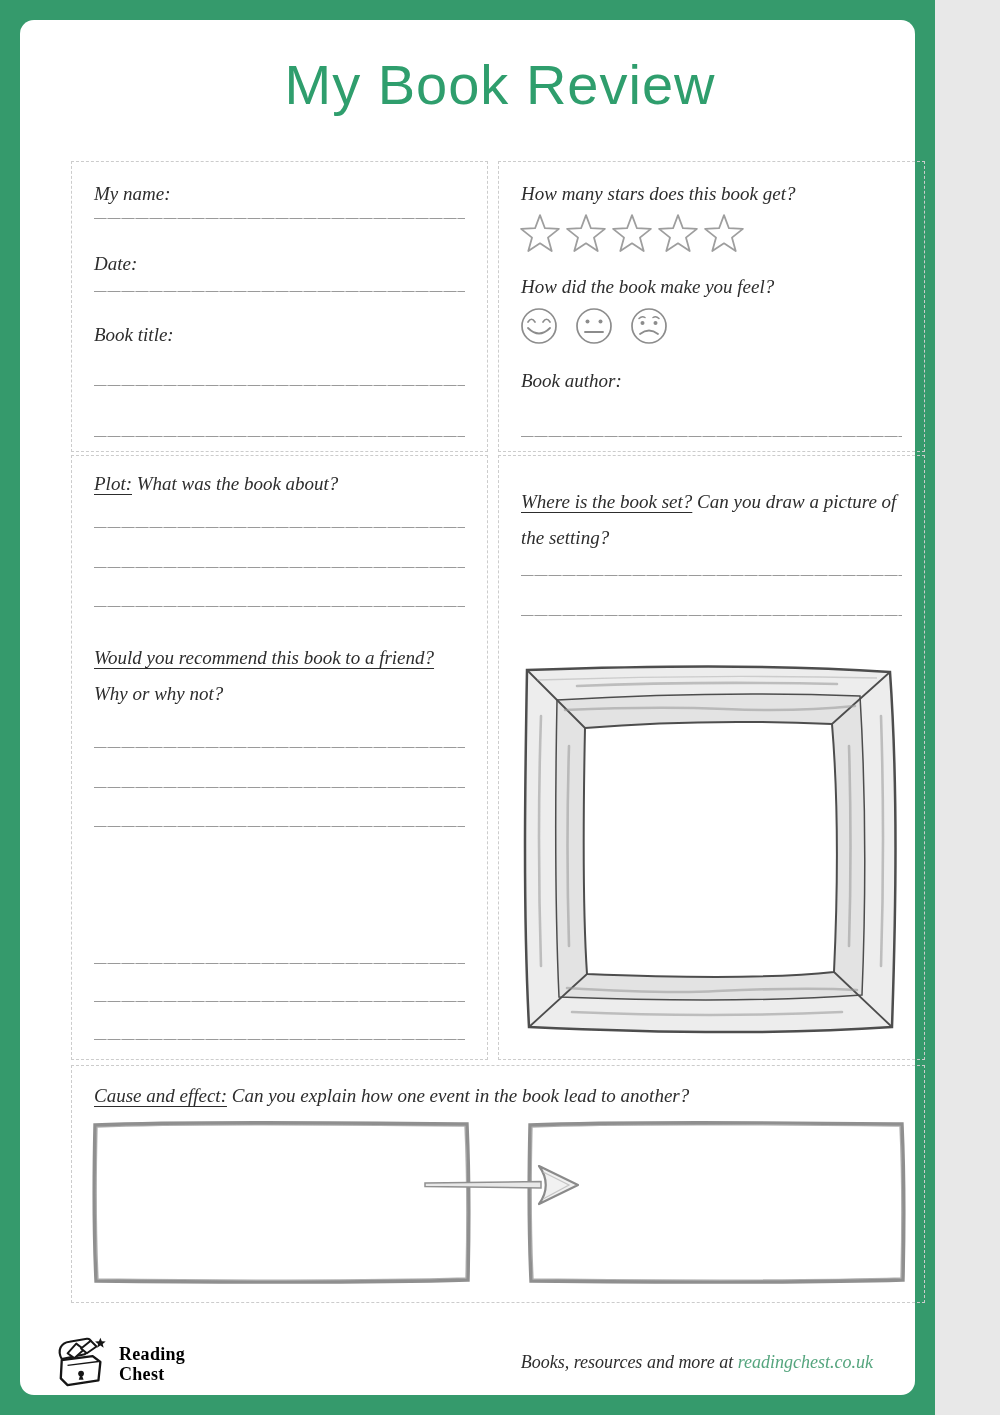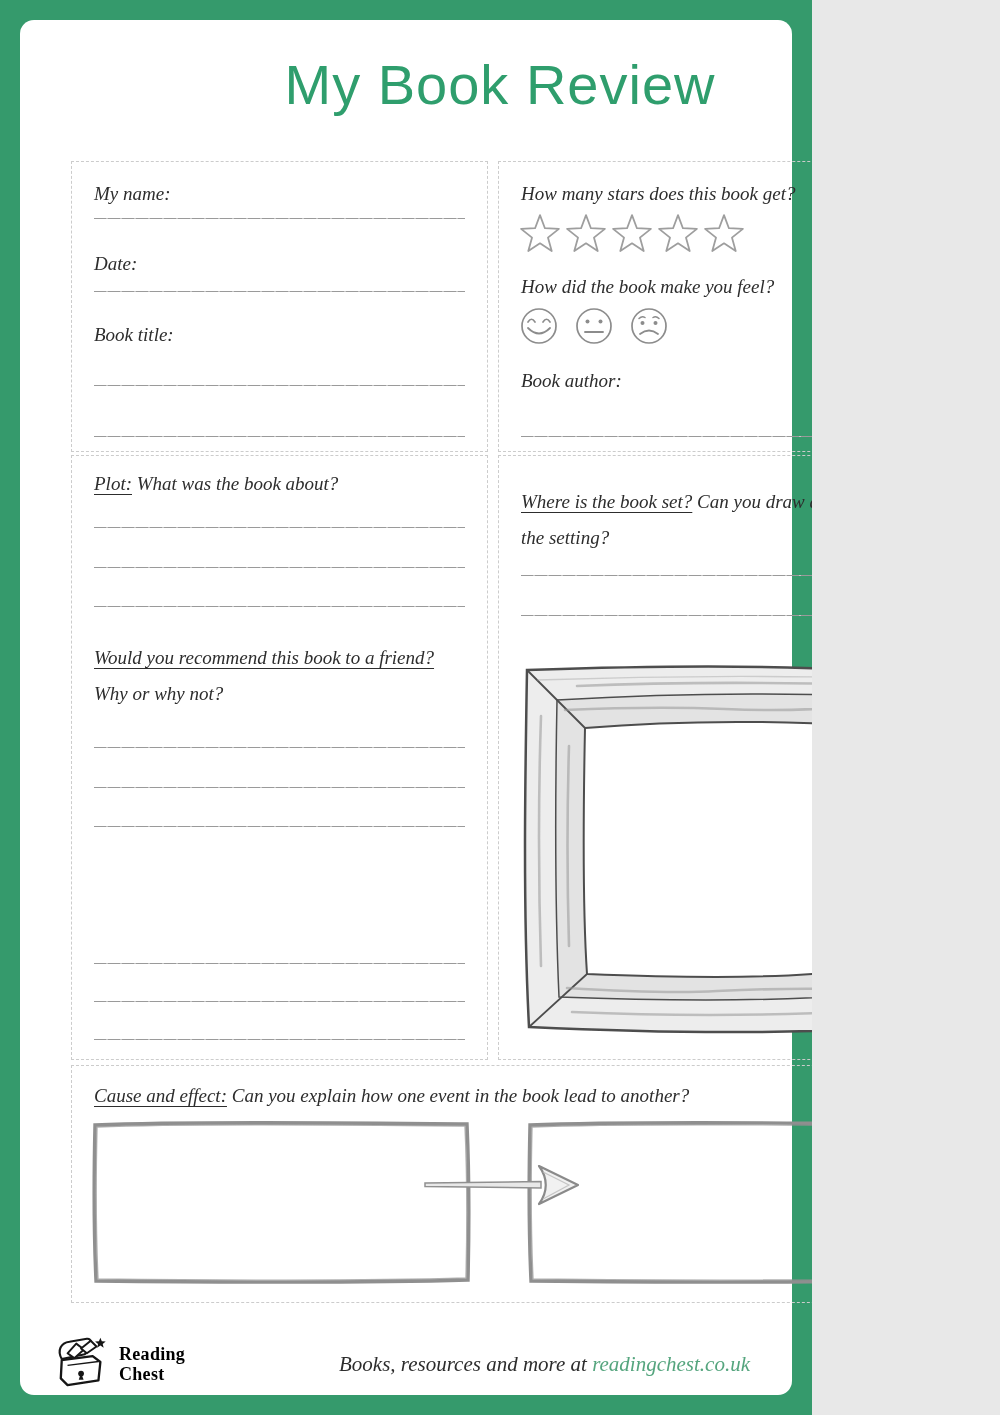--- a/index.html
+++ b/index.html
@@ -1,32 +1,32 @@
 <!DOCTYPE html>
 <html><head>
 <meta charset="utf-8">
 <style>
   html,body{margin:0;padding:0;background:#e8e8e8;}
-  .page{position:relative;width:812px;height:1415px;background:#359a6c;overflow:hidden;
+  .page{position:relative;width:935px;height:1415px;background:#359a6c;overflow:hidden;
         font-family:"Liberation Serif",serif;}
   .sheet{position:absolute;left:20px;top:20px;right:20px;bottom:20px;background:#ffffff;border-radius:14px;}
   .title{position:absolute;left:0;top:52px;width:1000px;text-align:center;
          font-family:"Liberation Sans",sans-serif;font-size:56px;color:#2f9e6d;letter-spacing:1px;}
   .dashbox{position:absolute;border:1.6px dashed #cccccc;background:transparent;box-sizing:border-box;}
   .q,.lbl{position:absolute;left:22px;right:22px;font-style:italic;font-size:19px;color:#2d2d2d;line-height:1.88;}
   .u{text-decoration:underline;text-underline-offset:4px;text-decoration-thickness:1.2px;}
   .wline{position:absolute;left:22px;right:22px;height:1px;
          background:repeating-linear-gradient(90deg,#9a9a9a 0 12px,#c4c4c4 12px 14px);}
   .starrow{position:absolute;left:20px;display:flex;gap:4px;}
   .facerow{position:absolute;left:20px;display:flex;gap:15px;}
   .absvg{position:absolute;}
   .footer-logo{position:absolute;left:55px;top:1334px;display:flex;align-items:flex-start;gap:8px;}
   .logo-text{font-family:"Liberation Serif",serif;font-weight:bold;font-size:18px;line-height:1.12;
              color:#000000;margin-top:10px;letter-spacing:.3px;}
-  .tagline{position:absolute;right:62px;top:1352px;font-style:italic;font-size:21px;color:#2d2d2d;}
+  .tagline{position:absolute;right:62px;top:1352px;font-style:italic;font-size:18px;color:#2d2d2d;}
   .tagline a{color:#55a57e;text-decoration:none;}
 </style>
 </head>
 <body>
 
 <div class="page">
   <div class="sheet"></div>
 
   <h1 class="title" style="margin:0;font-weight:normal;">My Book Review</h1>
 

